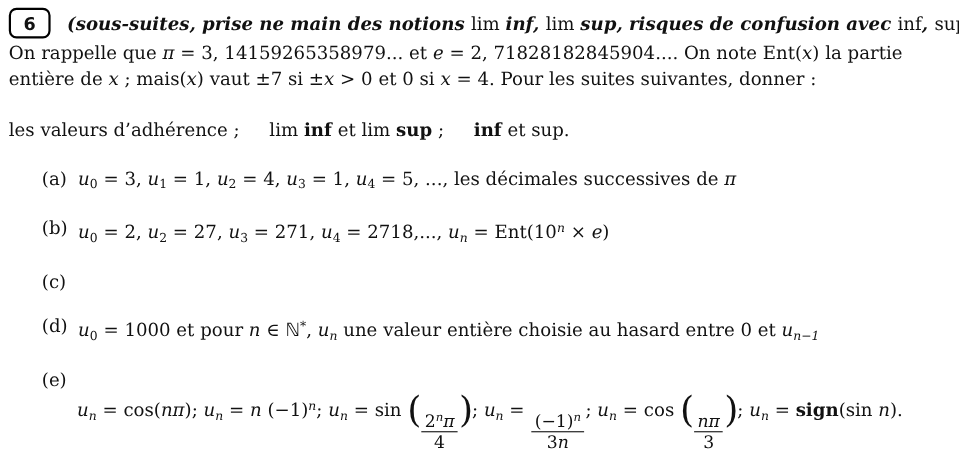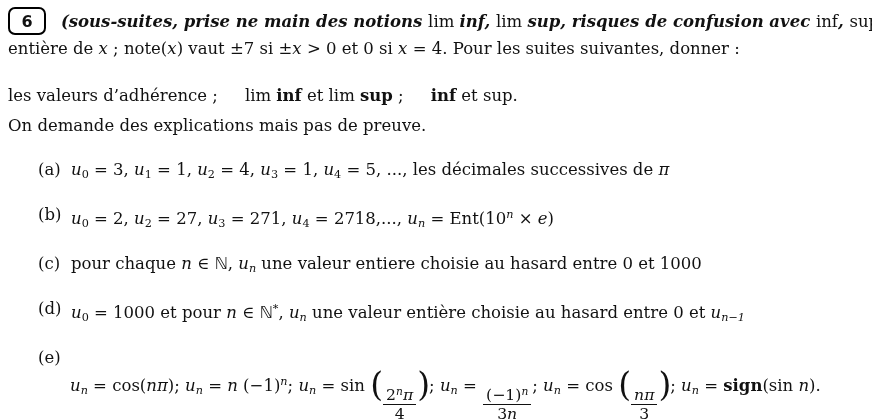--- a/index.html
+++ b/index.html
@@ -47,41 +47,40 @@
 </head>
 <body>
 
 <div class="doc">
 
   <div class="head">
     <span class="exnum">6</span>
     <span class="nowrap"><span class="s-it">(sous-suites, prise ne main des notions </span><span class="s-rm">lim </span><span class="s-it">inf</span><span class="s-it">, </span><span class="s-rm">lim </span><span class="s-it">sup</span><span class="s-it">, risques de confusion avec </span><span class="s-rm">inf</span><span class="s-it">, </span><span class="s-rm">sup</span><span class="s-it">)</span></span>
   </div>
 
-  <div class="para nowrap"><span class="s-rm">entière de </span><span class="s-mi">x</span><span class="s-rm"> ; note(</span><span class="s-mi">x</span><span class="s-rm">) vaut ±7 si ±</span><span class="s-mi">x</span><span class="s-rm"> &gt; 0 et 0 si </span><span class="s-mi">x</span><span class="s-rm"> = 4. Pour les suites suivantes, donner :</span></div>
+  <div class="para nowrap"><span class="s-rm">On rappelle que </span><span class="s-mi">π</span><span class="s-rm"> = 3, 14159265358979... et </span><span class="s-mi">e</span><span class="s-rm"> = 2, 71828182845904.... On note Ent(</span><span class="s-mi">x</span><span class="s-rm">) la partie</span></div>
+  <div class="para nowrap"><span class="s-rm">entière de </span><span class="s-mi">x</span><span class="s-rm"> ; mais(</span><span class="s-mi">x</span><span class="s-rm">) vaut ±7 si ±</span><span class="s-mi">x</span><span class="s-rm"> &gt; 0 et 0 si </span><span class="s-mi">x</span><span class="s-rm"> = 4. Pour les suites suivantes, donner :</span></div>
 
   <div class="tasks nowrap"><span class="s-rm">les valeurs d’adhérence ;</span><span class="s-gap"></span><span class="s-rm">lim </span><span class="s-hv">inf</span><span class="s-rm"> et </span><span class="s-rm">lim </span><span class="s-hv">sup</span><span class="s-rm"> ;</span><span class="s-gap"></span><span class="s-hv">inf</span><span class="s-rm"> et </span><span class="s-rm">sup.</span></div>
 
-  <div class="note nowrap"><span class="s-rm">On demande des explications mais pas de preuve.</span></div>
 
   <div class="items">
 
     <div class="item nowrap">
       <span class="ilabel">(a)</span>
       <span><span class="s-mi">u</span><span class="s-sub">0</span><span class="s-rm"> = 3, </span><span class="s-mi">u</span><span class="s-sub">1</span><span class="s-rm"> = 1, </span><span class="s-mi">u</span><span class="s-sub">2</span><span class="s-rm"> = 4, </span><span class="s-mi">u</span><span class="s-sub">3</span><span class="s-rm"> = 1, </span><span class="s-mi">u</span><span class="s-sub">4</span><span class="s-rm"> = 5, ..., les décimales successives de </span><span class="s-mi">π</span></span>
     </div>
 
     <div class="item nowrap">
       <span class="ilabel">(b)</span>
       <span><span class="s-mi">u</span><span class="s-sub">0</span><span class="s-rm"> = 2, </span><span class="s-mi">u</span><span class="s-sub">2</span><span class="s-rm"> = 27, </span><span class="s-mi">u</span><span class="s-sub">3</span><span class="s-rm"> = 271, </span><span class="s-mi">u</span><span class="s-sub">4</span><span class="s-rm"> = 2718,..., </span><span class="s-mi">u</span><span class="s-sub s-mi">n</span><span class="s-rm"> = Ent(10</span><span class="s-sup s-mi">n</span><span class="s-rm"> × </span><span class="s-mi">e</span><span class="s-rm">)</span></span>
     </div>
 
     <div class="item nowrap">
       <span class="ilabel">(c)</span>
-      <span><span class="s-rm">pour chaque </span><span class="s-mi">n</span><span class="s-rm"> ∈ </span><span class="s-bb">ℕ</span><span class="s-rm">, </span><span class="s-mi">u</span><span class="s-sub s-mi">n</span><span class="s-rm"> une valeur entiere choisie au hasard entre 0 et 1000</span></span>
     </div>
 
     <div class="item nowrap">
       <span class="ilabel">(d)</span>
       <span><span class="s-mi">u</span><span class="s-sub">0</span><span class="s-rm"> = 1000 et pour </span><span class="s-mi">n</span><span class="s-rm"> ∈ </span><span class="s-bb">ℕ</span><span class="s-sup">*</span><span class="s-rm">, </span><span class="s-mi">u</span><span class="s-sub s-mi">n</span><span class="s-rm"> une valeur entière choisie au hasard entre 0 et </span><span class="s-mi">u</span><span class="s-sub s-mi">n−1</span></span>
     </div>
 
     <div class="item nowrap">
       <span class="ilabel">(e)</span>
     </div>

